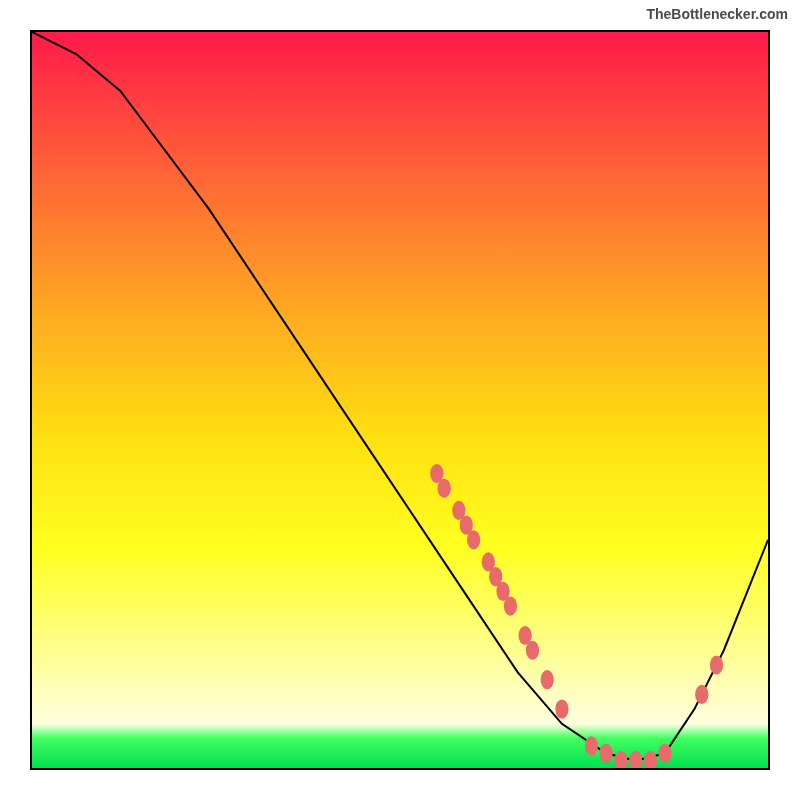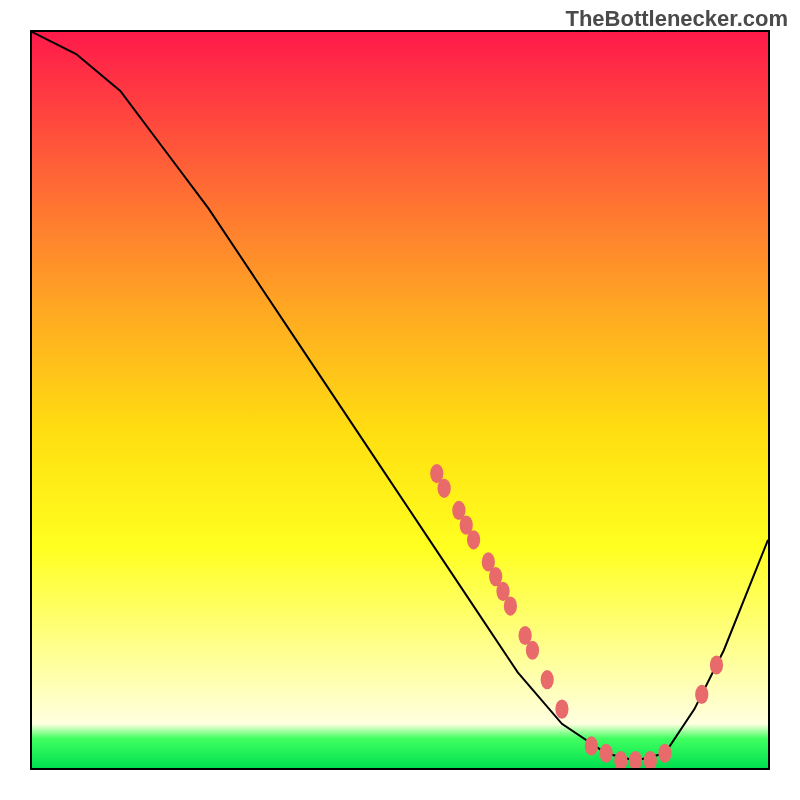--- a/index.html
+++ b/index.html
@@ -1,21 +1,21 @@
 <!DOCTYPE html>
 <html><head>
 <meta charset="utf-8">
 <style>
   * { margin: 0; padding: 0; box-sizing: border-box; }
   body { width: 800px; height: 800px; position: relative; font-family: Arial, sans-serif; background: #fff; }
   .watermark {
     position: absolute;
     top: 6px;
     right: 12px;
-    font-size: 22px;
+    font-size: 14px;
     font-weight: bold;
     color: #4a4a4a;
     z-index: 10;
   }
   .chart-container {
     position: absolute;
     top: 30px;
     left: 30px;
     width: 740px;
     height: 740px;

